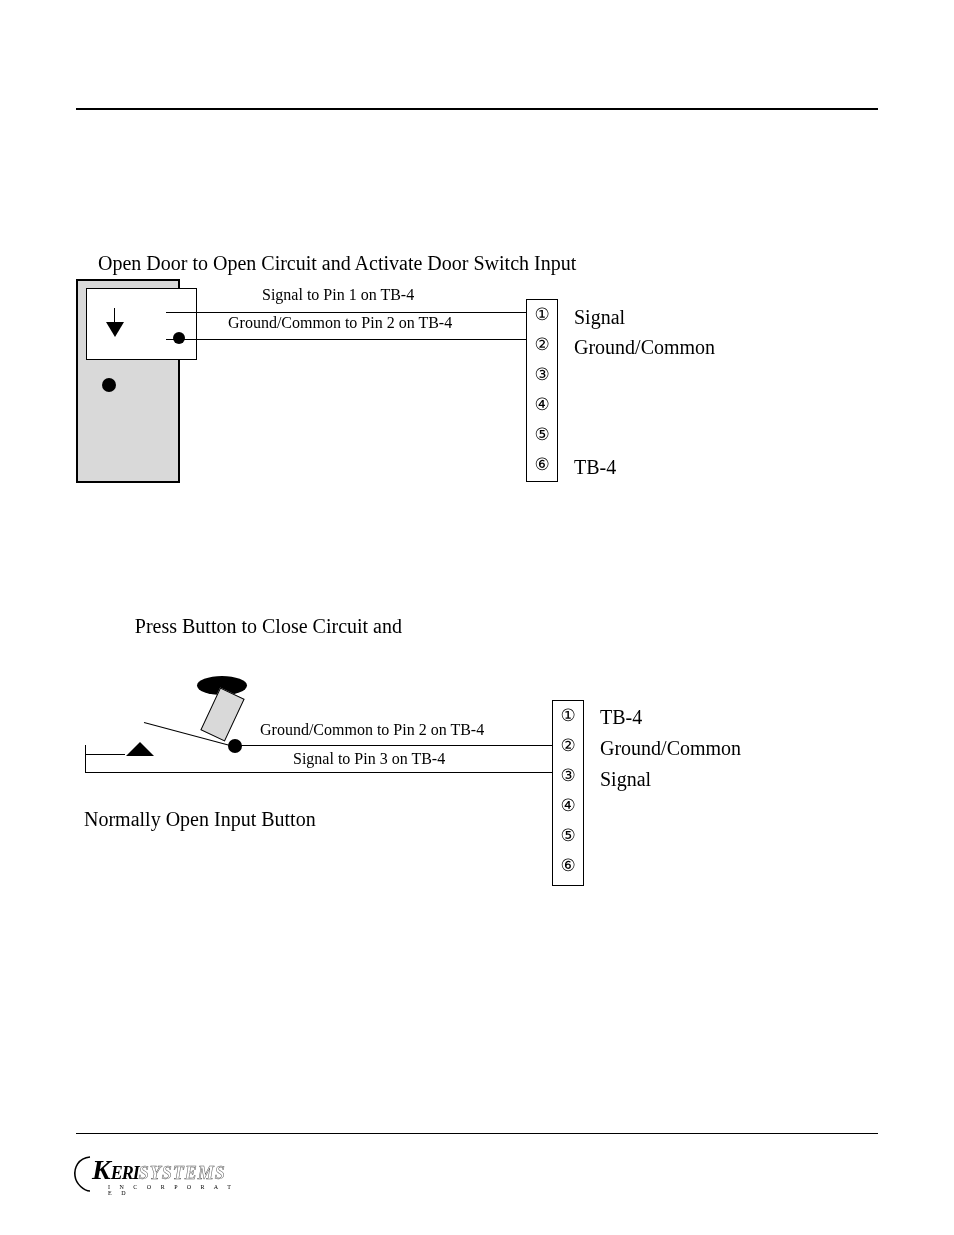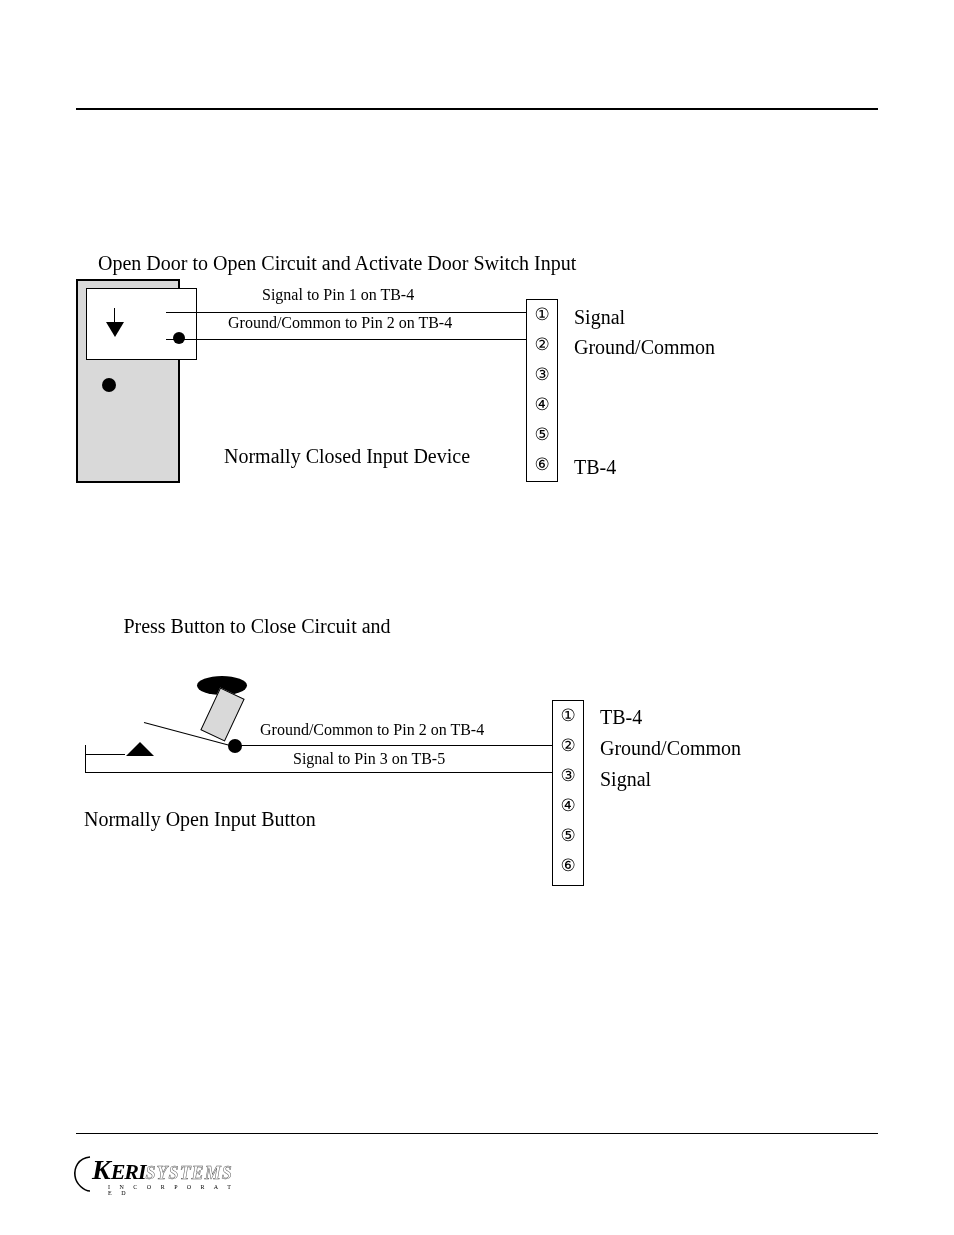--- a/index.html
+++ b/index.html
@@ -158,21 +158,21 @@
     left: 76px;
     top: 614px;
     width: 802px;
     height: 280px;
   }
   .fig2-caption {
     position: absolute;
     left: 36px;
     top: 0px;
     font-size: 20px;
-    text-align: center;
+    text-align: right;
     width: 290px;
     line-height: 25px;
   }
   .button-cap {
     position: absolute;
     left: 121px;
     top: 62px;
     width: 50px;
     height: 19px;
     background: #000;
@@ -278,21 +278,21 @@
     font-family: Georgia, "Times New Roman", serif;
   }
   .logo-k {
     font-style: italic;
     font-weight: bold;
     font-size: 28px;
   }
   .logo-eri {
     font-style: italic;
     font-weight: bold;
-    font-size: 22px;
+    font-size: 18px;
     letter-spacing: -1px;
   }
   .logo-systems {
     font-style: italic;
     font-size: 18px;
     -webkit-text-stroke: 0.5px #555;
     color: transparent;
     font-weight: bold;
     letter-spacing: 1px;
   }
@@ -328,21 +328,20 @@
     <div class="fig1-arrow-line"></div>
     <div class="fig1-arrowdown"></div>
     <div class="fig1-node"></div>
 
     <div class="fig1-wire-top"></div>
     <div class="fig1-wire-bot"></div>
 
     <div class="wire-label signal-label-top">Signal to Pin 1 on TB-4</div>
     <div class="wire-label ground-label-top">Ground/Common to Pin 2 on TB-4</div>
 
-    <div class="fig1-nc-label">Normally Closed Input Device</div>
 
     <div class="fig1-tb">
       <span class="tb-pin">①</span>
       <span class="tb-pin">②</span>
       <span class="tb-pin">③</span>
       <span class="tb-pin">④</span>
       <span class="tb-pin">⑤</span>
       <span class="tb-pin">⑥</span>
     </div>
 
@@ -365,21 +364,21 @@
     <div class="button-stem"></div>
     <div class="button-lever"></div>
     <div class="button-base-triangle"></div>
     <div class="button-pivot"></div>
 
     <div class="fig2-wire1-left-top"></div>
     <div class="fig2-wire1-top"></div>
     <div class="fig2-wire1"></div>
 
     <div class="wire-label label-gc2">Ground/Common to Pin 2 on TB-4</div>
-    <div class="wire-label label-sig2">Signal to Pin 3 on TB-5</div>
+    <div class="wire-label label-sig2">Signal to Pin 3 on TB-4</div>
 
     <div class="fig2-no-label">Normally Open Input Button</div>
 
     <div class="fig2-tb">
       <span class="tb-pin">①</span>
       <span class="tb-pin">②</span>
       <span class="tb-pin">③</span>
       <span class="tb-pin">④</span>
       <span class="tb-pin">⑤</span>
       <span class="tb-pin">⑥</span>

